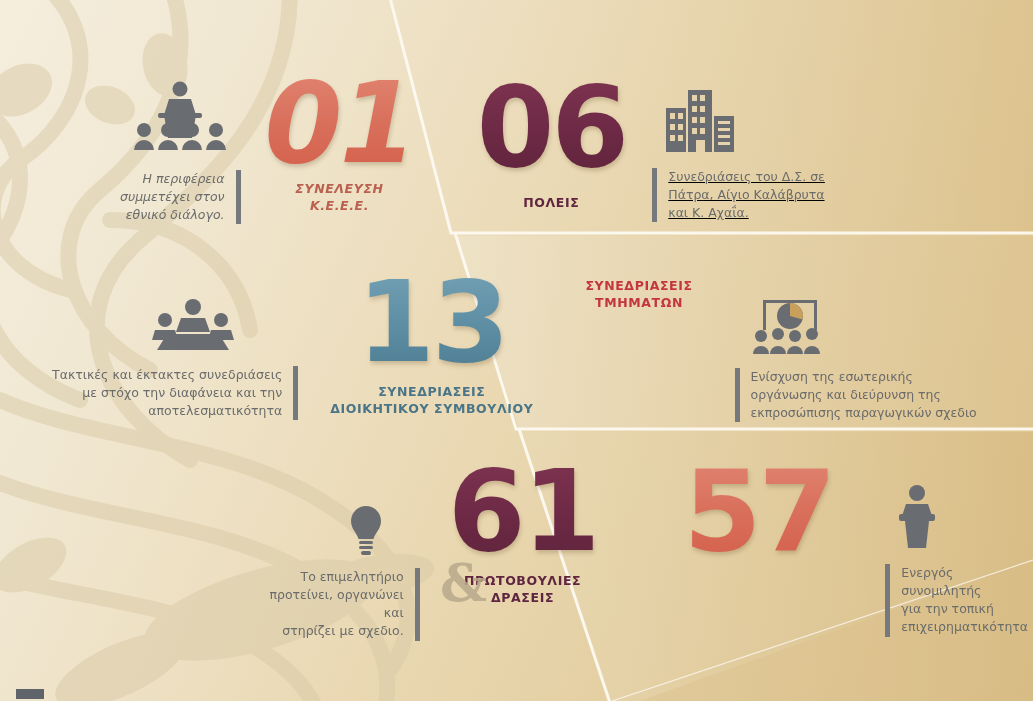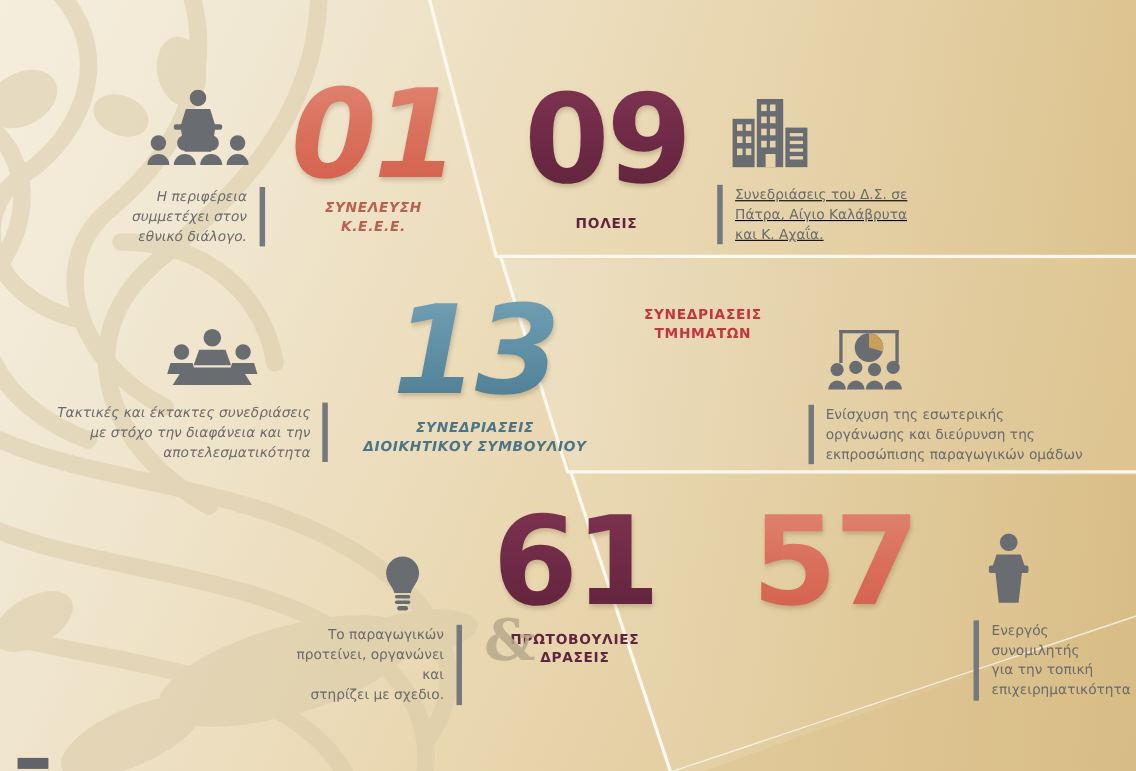--- a/index.html
+++ b/index.html
@@ -170,21 +170,21 @@
 
       <div class="stack numwrap" style="margin-left:24px;justify-content:flex-end;">
         <span class="num red">01</span>
         <div class="caption red" style="color:#b9604f;">ΣΥΝΕΛΕΥΣΗ
 Κ.Ε.Ε.Ε.</div>
       </div>
     </div>
 
     <div class="cell" style="margin-left:62px;align-items:flex-start;">
       <div class="stack numwrap" style="margin-top:4px;">
-        <span class="num plum">09</span>
+        <span class="num plum">06</span>
         <div class="caption plum" style="margin-top:16px;">ΠΟΛΕΙΣ</div>
       </div>
 
       <div class="stack-l" style="margin-left:26px;margin-top:14px;text-decoration:underline;">
         <span class="icon" style="margin-left:12px;">
           <svg width="72" height="68" viewBox="0 0 72 68">
             <g class="ic-fill">
               <rect x="2" y="22" width="20" height="44"></rect>
               <rect x="24" y="4" width="24" height="62"></rect>
               <rect x="50" y="30" width="20" height="36"></rect>
@@ -214,21 +214,21 @@
         </span>
         <div class="note l" style="margin-top:14px;max-width:190px;">Συνεδριάσεις του Δ.Σ. σε
 Πάτρα, Αίγιο Καλάβρυτα
 και Κ. Αχαΐα.</div>
       </div>
     </div>
   </div>
 
   <div class="row" style="left:52px;top:268px;">
 
-    <div class="cell" style="align-items:flex-start;font-style:italic;">
+    <div class="cell" style="align-items:center;">
       <div class="stack" style="margin-top:30px;">
         <span class="icon" style="margin-left:36px;">
           <svg width="84" height="54" viewBox="0 0 84 54">
             <g class="ic-fill">
               <circle cx="42" cy="9" r="8"></circle>
               <path d="M30 20 h24 l5 14 h-34 z"></path>
               <circle cx="14" cy="22" r="7"></circle>
               <path d="M4 32 h20 l3 10 h-26 z"></path>
               <circle cx="70" cy="22" r="7"></circle>
               <path d="M60 32 h20 l3 10 h-26 z"></path>
@@ -271,40 +271,40 @@
                 <circle cx="44" cy="38" r="6"></circle>
                   <path d="M36 56 a8 8 0 0 1 16 0 z"></path>
                 <circle cx="61" cy="36" r="6"></circle>
                   <path d="M53 56 a8 8 0 0 1 16 0 z"></path>
               </g>
             </g>
           </svg>
         </span>
         <div class="note l" style="margin-top:12px;max-width:260px;">Ενίσχυση της εσωτερικής
 οργάνωσης και διεύρυνση της
-εκπροσώπισης παραγωγικών ομάδων</div>
+εκπροσώπισης παραγωγικών σχεδιο</div>
       </div>
     </div>
   </div>
 
   <div class="row" style="left:250px;top:460px;">
 
     <div class="cell" style="align-items:flex-start;">
       <div class="stack" style="margin-top:44px;">
         <span class="icon" style="margin-left:62px;">
           <svg width="40" height="52" viewBox="0 0 40 52">
             <g class="ic-fill">
               <path d="M20 2 a15 15 0 0 1 15 15 c0 8 -6 12 -7.5 18 h-15 C11 29 5 25 5 17 A15 15 0 0 1 20 2 z"></path>
               <rect x="13" y="37" width="14" height="3" rx="1.5"></rect>
               <rect x="13" y="42" width="14" height="3" rx="1.5"></rect>
               <rect x="15" y="47" width="10" height="4" rx="2"></rect>
             </g>
           </svg>
         </span>
-        <div class="note r" style="margin-top:12px;max-width:170px;">Το παραγωγικών
+        <div class="note r" style="margin-top:12px;max-width:170px;">Το επιμελητήριο
 προτείνει, οργανώνει και
 στηρίζει με σχεδιο.</div>
       </div>
 
       <div class="stack numwrap" style="margin-left:28px;">
         <span class="num plum">61</span>
         <div style="position:relative;">
           <span class="amp">&amp;</span>
           <div class="caption plum" style="margin-top:10px;">ΠΡΩΤΟΒΟΥΛΙΕΣ
 ΔΡΑΣΕΙΣ</div>

